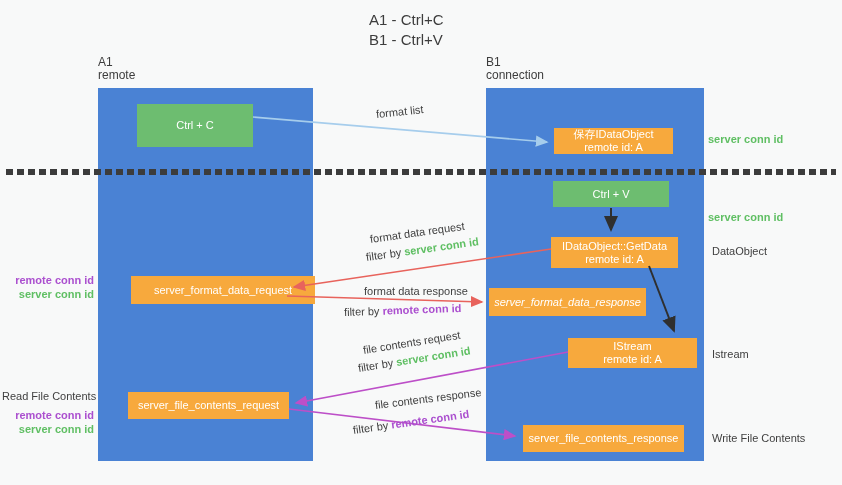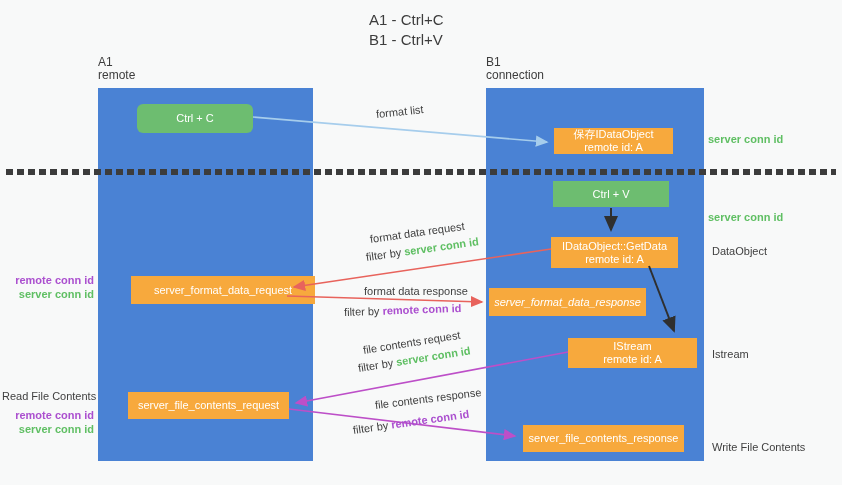--- a/index.html
+++ b/index.html
@@ -74,21 +74,21 @@
     </defs>
     <line x1="253" y1="117" x2="547" y2="142" stroke="#a6cdec" stroke-width="1.6" marker-end="url(#m-blue)"></line>
     <line x1="611" y1="208" x2="611" y2="230" stroke="#2f2f2f" stroke-width="2" marker-end="url(#m-black)"></line>
     <line x1="551" y1="249" x2="294" y2="287" stroke="#e8635c" stroke-width="1.6" marker-end="url(#m-red)"></line>
     <line x1="287" y1="296" x2="482" y2="302" stroke="#e8635c" stroke-width="1.6" marker-end="url(#m-red)"></line>
     <line x1="649" y1="266" x2="674" y2="331" stroke="#2f2f2f" stroke-width="2" marker-end="url(#m-black)"></line>
     <line x1="568" y1="352" x2="296" y2="403" stroke="#bd4fc8" stroke-width="1.6" marker-end="url(#m-mag)"></line>
     <line x1="289" y1="409" x2="515" y2="436" stroke="#bd4fc8" stroke-width="1.6" marker-end="url(#m-mag)"></line>
   </svg>
 
-  <div class="node green" style="left:137px;top:104px;width:116px;height:29px;border-radius:6px;">
+  <div class="node green" style="left:137px;top:104px;width:116px;height:43px;">
     <div>Ctrl + C</div>
   </div>
 
   <div class="node orange" style="left:554px;top:128px;width:119px;height:26px;">
     <div>保存IDataObject</div>
     <div>remote id: A</div>
   </div>
 
   <div class="node green" style="left:553px;top:181px;width:116px;height:26px;">
     <div>Ctrl + V</div>
@@ -117,21 +117,21 @@
   </div>
 
   <div class="node orange" style="left:523px;top:425px;width:161px;height:27px;">
     <div>server_file_contents_response</div>
   </div>
 
   <div class="side-label green-text" style="left:708px;top:133px;">server conn id</div>
   <div class="side-label green-text" style="left:708px;top:211px;">server conn id</div>
   <div class="side-label" style="left:712px;top:245px;">DataObject</div>
   <div class="side-label" style="left:712px;top:348px;">Istream</div>
-  <div class="side-label" style="left:712px;top:441px;">Write File Contents</div>
+  <div class="side-label" style="left:712px;top:432px;">Write File Contents</div>
 
   <div class="left-block" style="top:273px;">
     <div class="purple-text">remote conn id</div>
     <div class="green-text">server conn id</div>
   </div>
   <div class="left-block" style="top:389px;color:#3f3f3f;">Read File Contents</div>
   <div class="left-block" style="top:408px;">
     <div class="purple-text">remote conn id</div>
     <div class="green-text">server conn id</div>
   </div>

